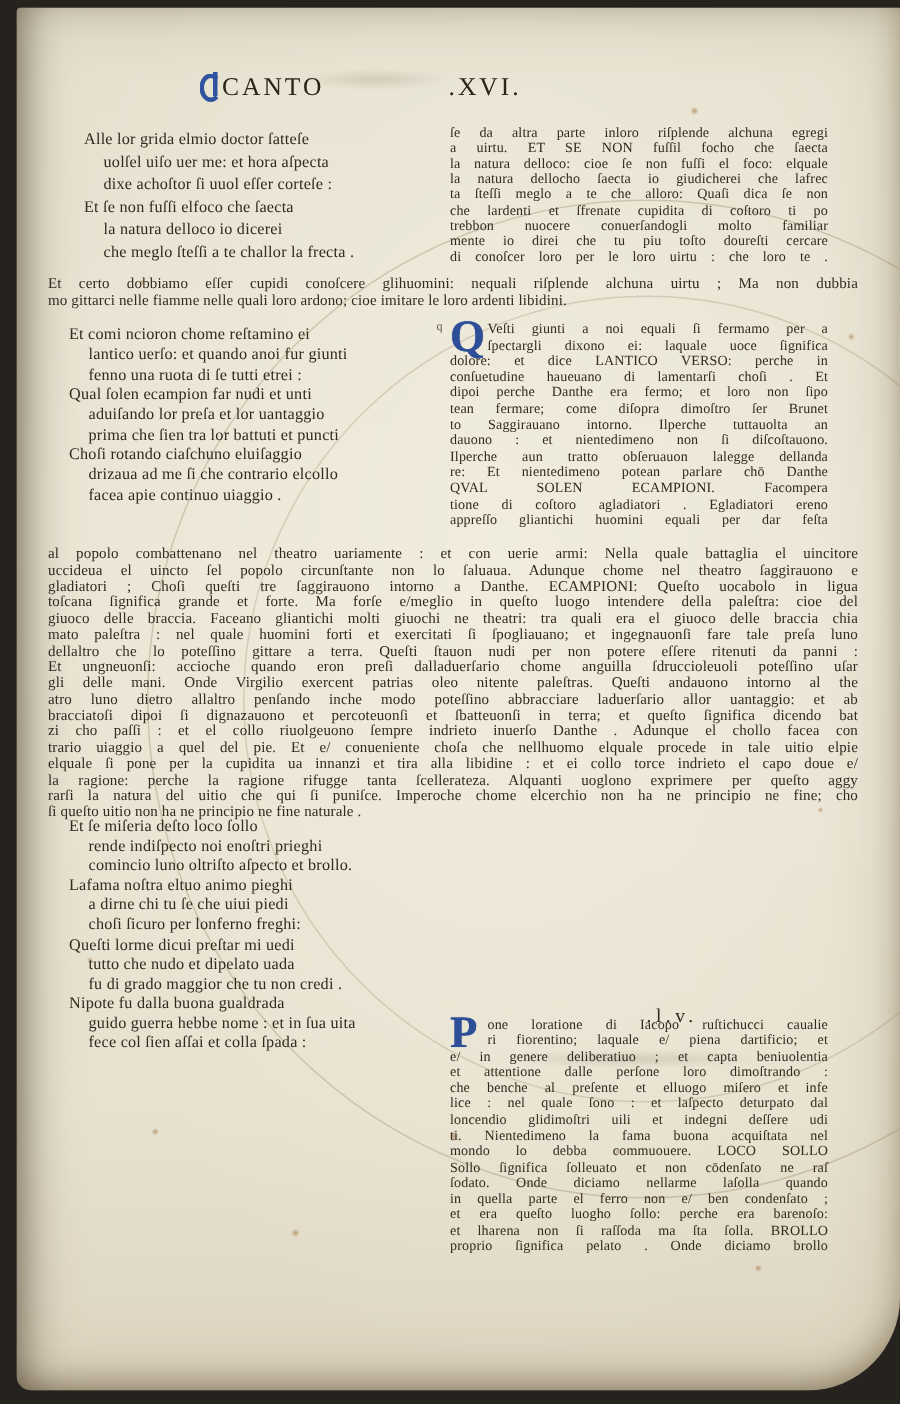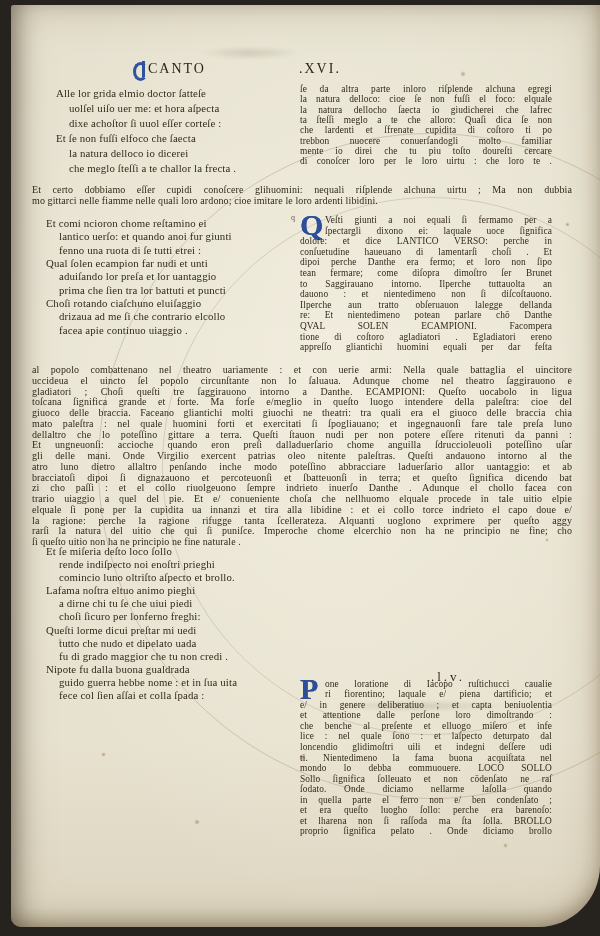--- a/index.html
+++ b/index.html
@@ -18,21 +18,21 @@
   .sheet{position:absolute;left:-11px;top:-5px;width:600px;height:936px;color:#33291d;}
   
   .ring{position:absolute;border-radius:50%;pointer-events:none;}
   .ring.outer{left:98px;top:133px;width:664px;height:664px;border:1.5px solid rgba(148,130,94,.34);}
   .ring.inner{left:162px;top:197px;width:536px;height:536px;border:1px solid rgba(148,130,94,.28);}
   .fox{position:absolute;border-radius:50%;pointer-events:none;
        background:radial-gradient(circle,rgba(150,105,50,.55),rgba(150,105,50,0) 70%);}
   .smudge{position:absolute;pointer-events:none;border-radius:50%;
        background:radial-gradient(ellipse,rgba(125,115,95,.22),rgba(125,115,95,0) 70%);filter:blur(1px);}
   
-  .hdr{position:absolute;top:61px;left:0;width:600px;height:20px;font-size:14px;
+  .hdr{position:absolute;top:48px;left:0;width:600px;height:20px;font-size:17px;
        letter-spacing:2px;color:#2e251a;}
   .hdr .canto{position:absolute;left:148px;top:0;}
   .hdr .num{position:absolute;left:299px;top:0;}
   .pmark{position:absolute;left:133px;top:1px;width:13px;height:15px;}
   .pmark::before{content:"";position:absolute;left:0;top:0;width:9px;height:13px;
        border:3px solid #2f539e;border-right-color:transparent;border-radius:50%;}
   .pmark::after{content:"";position:absolute;left:9px;top:-1px;width:2.5px;height:16px;background:#2f539e;}
   
   .verse{position:absolute;white-space:nowrap;font-size:10.8px;letter-spacing:.15px;}
   .verse div{height:0;}
@@ -93,20 +93,21 @@
           <div>Alle lor grida elmio doctor ſatteſe</div>
           <div class="ind">uolſel uiſo uer me: et hora aſpecta</div>
           <div class="ind">dixe achoſtor ſi uuol eſſer corteſe :</div>
           <div>Et ſe non fuſſi elfoco che ſaecta</div>
           <div class="ind">la natura delloco io dicerei</div>
           <div class="ind">che meglo ſteſſi a te challor la frecta .</div>
         </div>
 
       <div class="comm c1">
           <div>ſe da altra parte inloro riſplende alchuna egregi</div>
+          <div>a uirtu.  ET SE NON fuſſil focho che ſaecta</div>
           <div>la natura delloco: cioe ſe non fuſſi el foco: elquale</div>
           <div>la natura dellocho ſaecta io giudicherei che lafrec</div>
           <div>ta ſteſſi meglo a te che alloro: Quaſi dica ſe non</div>
           <div>che lardenti et ſfrenate cupidita di coſtoro ti po</div>
           <div>trebbon nuocere conuerſandogli molto familiar</div>
           <div>mente io direi che tu piu toſto doureſti cercare</div>
           <div>di conoſcer loro per le loro uirtu : che loro te .</div>
         </div>
 
       <div class="wide bridge">

